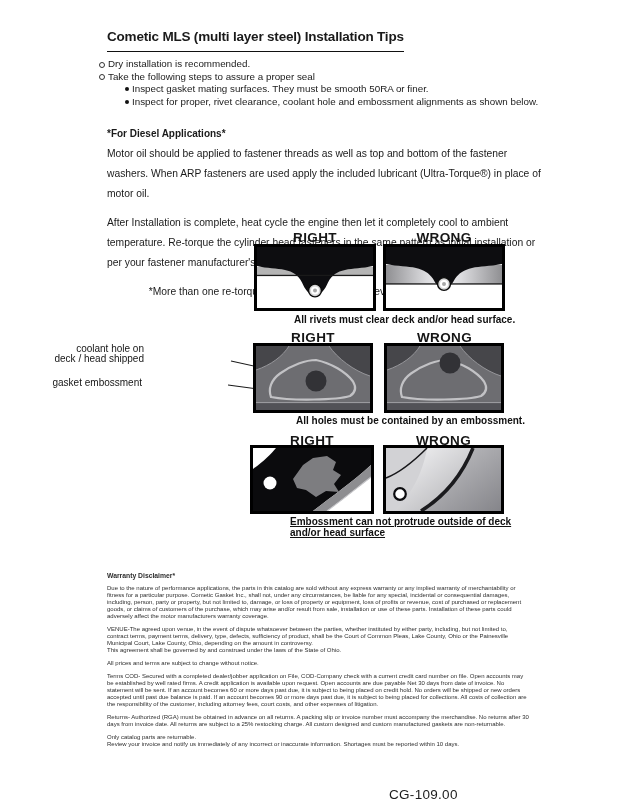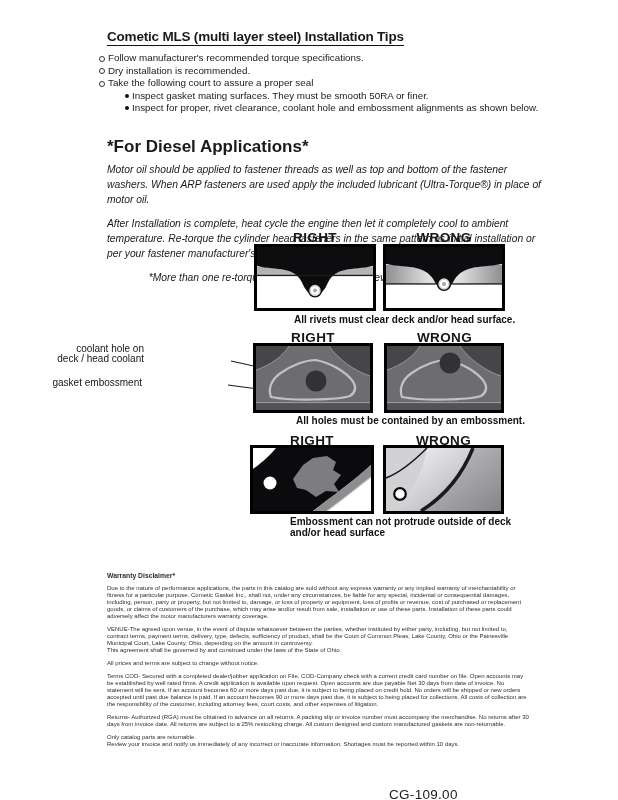--- a/index.html
+++ b/index.html
@@ -5,36 +5,36 @@
   html,body{margin:0;padding:0;background:#e8e8e8;}
   .page{
     position:relative;width:618px;height:800px;background:#ffffff;
     font-family:"Liberation Sans","DejaVu Sans",sans-serif;color:#1a1a1a;
     overflow:hidden;margin:0 auto;
   }
   
   .top-text{position:absolute;left:99px;top:27px;width:460px;}
   .doc-title{
     display:inline-block;margin:0 0 6px 8px;font-size:13.5px;font-weight:bold;
-    letter-spacing:-0.2px;border-bottom:1.6px solid #111;padding-bottom:1px;
+    letter-spacing:-0.2px;border-bottom:1.6px solid #111;padding-bottom:7px;
   }
   .bullet-row{display:flex;align-items:flex-start;line-height:12.5px;font-size:9.8px;white-space:nowrap;}
   .bullet-row .ob{
     flex:0 0 auto;width:4px;height:4px;border:1px solid #333;border-radius:50%;
     margin:3.5px 3px 0 0;
   }
   .bullet-row.sub{margin-left:26px;}
   .bullet-row .fb{
     flex:0 0 auto;width:4px;height:4px;background:#111;border-radius:50%;
     margin:4px 3px 0 0;
   }
   
   .diesel{position:absolute;left:107px;top:120px;width:436px;}
-  .diesel h2{margin:17px 0 5px 0;font-size:17px;font-weight:bold;}
-  .diesel p{margin:0 0 9px 0;font-size:10.3px;line-height:15px;font-style:italic;}
+  .diesel h2{margin:8px 0 5px 0;font-size:10px;font-weight:bold;}
+  .diesel p{margin:0 0 9px 0;font-size:10.3px;line-height:20px;}
   .diesel p.note{margin-top:2px;text-align:center;}
   
   .diagram{position:absolute;left:17px;width:534px;}
   .d1{top:230px;height:100px;}
   .d2{top:330px;height:102px;}
   .d3{top:432px;height:112px;}
   .panel-hdr{position:absolute;text-align:center;font-size:13.5px;letter-spacing:0.4px;color:#161616;font-weight:bold;}
   .panel{position:absolute;display:block;}
   .caption{position:absolute;font-size:10px;font-weight:bold;line-height:10.8px;color:#111;margin-left:40px;}
   .dlabel{position:absolute;font-size:10px;line-height:9.6px;text-align:right;color:#161616;}
@@ -49,29 +49,25 @@
 </style>
 </head>
 <body>
 
 <div class="page">
 
   <div class="top-text">
     <h1 class="doc-title">Cometic MLS (multi layer steel) Installation Tips</h1>
     <div class="bullet-row">
       <span class="ob"></span>
-      <span>Follow manufacturer's recommended torque specifications.</span>
+      <span>Dry installation is recommended.</span>
     </div>
     <div class="bullet-row">
       <span class="ob"></span>
-      <span>Dry installation is recommended.</span>
-    </div>
-    <div class="bullet-row">
-      <span class="ob"></span>
-      <span>Take the following court to assure a proper seal</span>
+      <span>Take the following steps to assure a proper seal</span>
     </div>
     <div class="bullet-row sub">
       <span class="fb"></span>
       <span>Inspect gasket mating surfaces.  They must be smooth 50RA or finer.</span>
     </div>
     <div class="bullet-row sub">
       <span class="fb"></span>
       <span>Inspect for proper, rivet clearance, coolant hole and embossment alignments as shown below.</span>
     </div>
   </div>
@@ -124,21 +120,21 @@
 
     <div class="caption" style="left:237px;top:85px;">All rivets must clear deck and/or head surface.</div>
   </div>
 
   <div class="diagram d2">
     <div class="panel-hdr" style="left:236px;width:120px;top:0;">RIGHT</div>
     <div class="panel-hdr" style="left:367px;width:121px;top:0;">WRONG</div>
 
     <div class="dlabel" style="right:407px;top:14px;">
       <div>coolant hole on</div>
-      <div>deck / head coolant</div>
+      <div>deck / head shipped</div>
     </div>
     <div class="dlabel" style="right:409px;top:48px;">
       <div>gasket embossment</div>
     </div>
 
     <svg class="leader-overlay" width="618" height="102">
       <line x1="214" y1="31" x2="296" y2="49" stroke="#1a1a1a" stroke-width="1.1"></line>
       <line x1="211" y1="55" x2="264" y2="62" stroke="#1a1a1a" stroke-width="1.1"></line>
     </svg>
 
@@ -198,21 +194,21 @@
       </defs>
       <rect x="0" y="0" width="121" height="69" fill="#d2d2d5"></rect>
       <path d="M44,3 H90 C80,28 62,51 38,66 H10 C26,54 40,29 44,3 Z" fill="url(#d3g)"></path>
       <path d="M90,3 H118 V66 H38 C62,51 80,28 90,3 Z" fill="url(#d3h)"></path>
       <path d="M44,3 C30,17 16,28 3,33" fill="none" stroke="#17171a" stroke-width="1.5"></path>
       <path d="M90,3 C80,28 62,51 38,66" fill="none" stroke="#1b1b1e" stroke-width="3.5"></path>
       <circle cx="17" cy="49" r="5.8" fill="#ffffff" stroke="#0d0d10" stroke-width="2.2"></circle>
       <rect x="1.5" y="1.5" width="118" height="66" fill="none" stroke="#000" stroke-width="3"></rect>
     </svg>
 
-    <div class="caption" style="left:233px;top:85px;">
+    <div class="caption" style="left:233px;top:85px;text-decoration:underline;">
       <div>Embossment can not protrude outside of deck</div>
       <div>and/or head surface</div>
     </div>
   </div>
 
   <div class="warranty">
     <div class="whead">Warranty Disclaimer*</div>
     <p class="wp">Due to the nature of performance applications, the parts in this catalog are sold without any express warranty or any implied warranty of merchantability or fitness for a particular purpose.  Cometic Gasket Inc., shall not, under any circumstances, be liable for any special, incidental or consequential damages, including, person, party or property, but not limited to, damage, or loss of property or equipment, loss of profits or revenue, cost of purchased or replacement goods, or claims of customers of the purchase, which may arise and/or result from sale, installation or use of these parts.  Installation of these parts could adversely affect the motor manufacturers warranty coverage.</p>
     <p class="wp0">VENUE-The agreed upon venue, in the event of dispute whatsoever between the parties, whether instituted by either party, including, but not limited to, contract terms, payment terms, delivery, type, defects, sufficiency of product, shall be the Court of Common Pleas, Lake County, Ohio or the Painesville Municipal Court, Lake County, Ohio, depending on the amount in controversy.</p>
     <p class="wp">This agreement shall be governed by and construed under the laws of the State of Ohio.</p>

